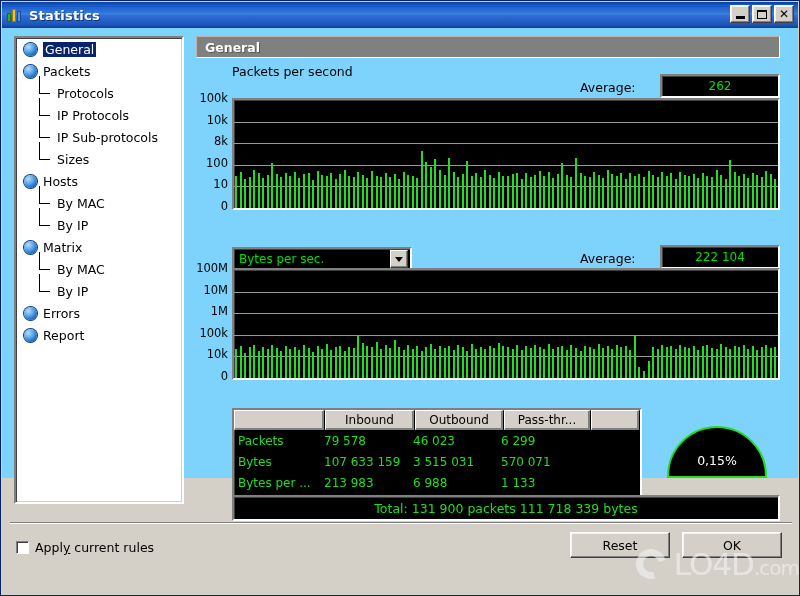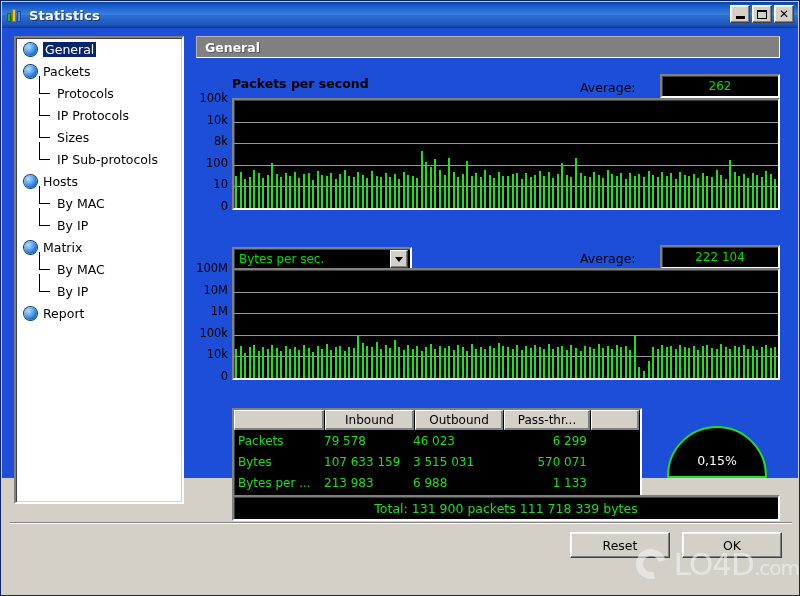--- a/index.html
+++ b/index.html
@@ -40,21 +40,21 @@
     border:1px solid #fff; border-right-color:#404040; border-bottom-color:#404040;
     box-shadow: inset -1px -1px 0 #808080, inset 1px 1px 0 #f5f3ee;
     display:flex; align-items:center; justify-content:center;
     font-size:10px; line-height:1; color:#000;
     font-family:"DejaVu Sans", sans-serif;
   }
   .wbtn-min i { display:block; width:9px; height:3px; background:#000; margin-top:7px; }
   .wbtn-max i { display:block; width:10px; height:9px; border:1px solid #000; border-top-width:2px; }
   .wbtn-close { font-weight:bold; font-size:12px; }
   
-  #client { position:absolute; left:1px; top:27px; width:796px; height:450px; background:#1d4ed8; }
+  #client { position:absolute; left:1px; top:27px; width:796px; height:450px; background:#7dd3fc; }
   
   #sidebar {
     position:absolute; left:12px; top:8px; width:170px; height:468px;
     background:#fff;
     border:2px solid; border-color:#808080 #fff #fff #808080;
     box-shadow: inset 1px 1px 0 #404040, inset -1px -1px 0 #d4d0c8;
     overflow:hidden;
   }
   .tree-row { height:22px; display:flex; align-items:center; padding-left:8px; position:relative; }
   .tree-row.child { padding-left:22px; }
@@ -130,21 +130,21 @@
   #stats-head { display:flex; height:20px; }
   .hcell {
     background:#d4d0c8; color:#000; font-size:12px;
     border:1px solid #fff; border-right-color:#808080; border-bottom-color:#808080;
     box-shadow: inset -1px -1px 0 #808080;
     display:flex; align-items:center; justify-content:center;
     margin-right:1px;
   }
   .hc0 { width:90px; } .hc1 { width:89px; } .hc2 { width:88px; } .hc3 { width:86px; } .hc4 { flex:1 1 auto; }
   .srow { display:flex; height:21px; align-items:center; color:#22dd22; font-size:12px; }
-  .sc0 { width:90px; padding-left:4px; } .sc1 { width:89px; } .sc2 { width:88px; } .sc3 { width:86px;text-align:right; }
+  .sc0 { width:90px; padding-left:4px; } .sc1 { width:89px; } .sc2 { width:88px; } .sc3 { width:86px; }
   
   #gauge-wrap { position:absolute; left:650px; top:360px; width:130px; height:100px; }
   #gauge-title { text-align:center; font-size:12.5px; line-height:15px; color:#000; }
   #gauge {
     position:absolute; left:15px; top:38px; width:100px; height:52px;
     background:#000;
     border-radius:50px 50px 0 0;
     border:2px solid #22dd22; border-bottom-width:2px;
     display:flex; align-items:flex-end; justify-content:center;
   }
@@ -238,27 +238,27 @@
           <span class="tree-label">Packets</span>
         </div>
         <div class="tree-row child">
           <span class="stub"></span>
           <span class="tree-label">Protocols</span>
         </div>
         <div class="tree-row child">
           <span class="stub"></span>
           <span class="tree-label">IP Protocols</span>
         </div>
+        <div class="tree-row child">
+          <span class="stub"></span>
+          <span class="tree-label">IP Sub-protocols</span>
+        </div>
         <div class="tree-row child last">
           <span class="stub"></span>
           <span class="tree-label">Sizes</span>
-        </div>
-        <div class="tree-row child">
-          <span class="stub"></span>
-          <span class="tree-label">IP Sub-protocols</span>
         </div>
         <div class="tree-row">
           <span class="sphere"></span>
           <span class="tree-label">Hosts</span>
         </div>
         <div class="tree-row child">
           <span class="stub"></span>
           <span class="tree-label">By MAC</span>
         </div>
         <div class="tree-row child last">
@@ -272,29 +272,33 @@
         <div class="tree-row child">
           <span class="stub"></span>
           <span class="tree-label">By MAC</span>
         </div>
         <div class="tree-row child last">
           <span class="stub"></span>
           <span class="tree-label">By IP</span>
         </div>
         <div class="tree-row">
           <span class="sphere"></span>
+          <span class="tree-label">Errors</span>
+        </div>
+        <div class="tree-row">
+          <span class="sphere"></span>
           <span class="tree-label">Report</span>
         </div>
       </div>
 
     <div id="panel-header">
       <span>General</span>
     </div>
 
-    <div class="chart-title" style="left:230px; top:48px;font-weight:bold;">Packets per second</div>
+    <div class="chart-title" style="left:230px; top:36px;">Packets per second</div>
     <div class="avg-label" style="left:578px; top:52px;">Average:</div>
     <div class="avg-box" style="left:658px; top:46px; width:120px; height:24px;">262</div>
 
     <div id="axis1" class="axis" style="left: 190px; top: 70px; width: 36px; height: 108px;">
         <div style="position: absolute; right: 0px; top: -5px;">100k</div>
         <div style="position: absolute; right: 0px; top: 16.6px;">10k</div>
         <div style="position: absolute; right: 0px; top: 38.2px;">8k</div>
         <div style="position: absolute; right: 0px; top: 59.8px;">100</div>
         <div style="position: absolute; right: 0px; top: 81.4px;">10</div>
         <div style="position: absolute; right: 0px; top: 103px;">0</div>
@@ -615,20 +619,26 @@
     <div id="gauge-wrap">
       <div id="gauge">
         <span id="gauge-val">0,15%</span>
       </div>
     </div>
 
     <div id="total">Total: 131 900 packets 111 718 339 bytes</div>
 
     <div class="sep" style="top:494px;"></div>
 
+    <div id="chk-wrap">
+      <span id="chk"></span>
+      <span id="chk-label">
+        <span>Appl</span><u>y</u><span> current rules</span>
+      </span>
+    </div>
 
     <div id="btn-ok" class="dlg-btn">OK</div>
     <div id="btn-reset" class="dlg-btn">Reset</div>
 
   </div>
 
   <div id="watermark">
     <div id="wm-icon"></div>
     <div id="wm-text"><span>LO4D</span><small>.com</small></div>
   </div>

